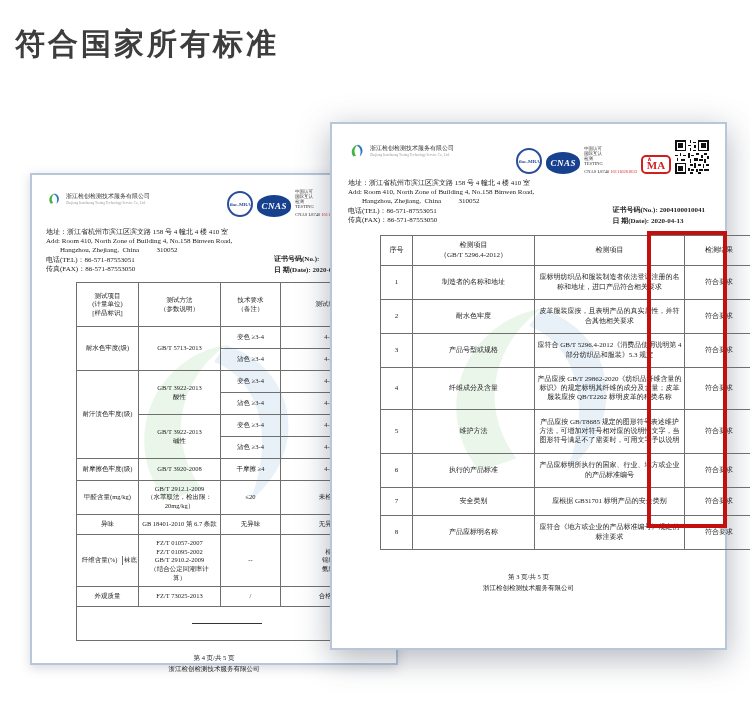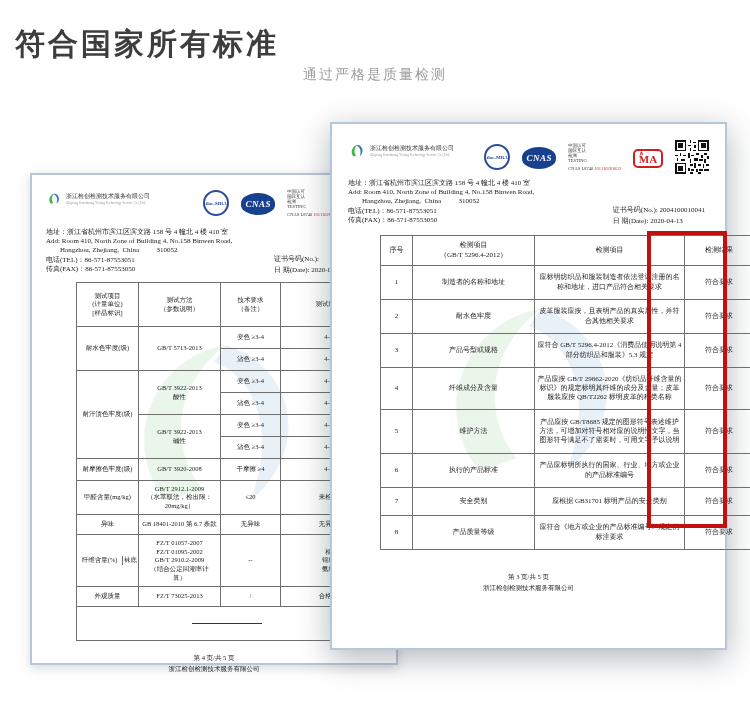--- a/index.html
+++ b/index.html
@@ -19,39 +19,39 @@
   .doc-left  { left:30px;  top:173px; width:368px; height:492px; z-index:1;
     box-shadow:0 3px 10px rgba(90,100,120,.25); padding:12px 14px; }
   .doc-right { left:330px; top:122px; width:397px; height:528px; z-index:2;
     box-shadow:0 8px 30px rgba(60,70,90,.40); padding:14px 16px; }
 
   
   .doc-head { display:flex; align-items:flex-start; justify-content:space-between; height:36px; }
   .brand { display:flex; align-items:center; gap:4px; margin-top:4px; }
   .brand-name { font-size:6px; color:#333; line-height:1.3; }
   .brand-name .en { display:block; font-size:4px; color:#999; transform:scale(.85); transform-origin:left; }
-  .marks { display:flex; align-items:center; gap:12px; margin-top:2px; }
+  .marks { display:flex; align-items:flex-end; gap:4px; margin-top:2px; }
   .ilac { width:26px; height:26px; border-radius:50%; border:2px solid #2a4d9b; color:#2a4d9b;
     font-size:5px; font-weight:700; display:flex; align-items:center; justify-content:center; text-align:center; }
   .cnas { background:#17418e; color:#fff; border-radius:50%/46%; width:34px; height:22px; margin-top:2px;
     display:flex; align-items:center; justify-content:center; font-style:italic; font-weight:700; font-size:9px; letter-spacing:.5px; }
   .cnas-txt { font-size:5px; line-height:1.15; color:#333; white-space:pre-line; transform:scale(.9); transform-origin:left top; }
   .cnas-code { font-size:4.5px; color:#333; }
   .cnas-code .red { color:#d01f1f; }
   .cma { border:2px solid #d01f1f; border-radius:5px; color:#d01f1f; font-weight:700;
     width:30px; height:19px; margin-top:3px; display:flex; align-items:center; justify-content:center;
     font-size:11px; position:relative; }
   .cma:before { content:"\2227"; position:absolute; top:-2px; left:4px; font-size:6px; }
   .qr { width:34px; height:34px; }
 
   
   .addr { margin-top:5px; font-size:7px; line-height:1.32; color:#222; position:relative; }
   .addr .ln { white-space:pre; }
   .certinfo { position:absolute; right:4px; top:26px; font-size:7px; line-height:1.5; }
-  .certinfo b { font-weight:400; }
+  .certinfo b { font-weight:700; }
   .doc-left .certinfo { right:auto; left:228px; top:26px; white-space:nowrap; }
 
   
   table { border-collapse:collapse; table-layout:fixed; }
   td { border:1px solid #6f6f6f; text-align:center; vertical-align:middle;
     font-size:7px; line-height:1.35; white-space:pre-line; padding:1px 2px; color:#1d1d1d; }
 
   .rd-wrap { position:relative; margin-top:10px; }
   .rd-table { width:373px;margin-left:32px; }
   .redbox { position:absolute; top:-4px; bottom:22px; left:299px; width:80px;
@@ -73,21 +73,20 @@
   
   .wm { position:absolute; left:50%; top:52%; transform:translate(-50%,-50%); opacity:.10; z-index:0; pointer-events:none; }
   .doc-head,.addr,.rd-wrap,.ld-table,.doc-footer { position:relative; z-index:2; }
 </style>
 </head>
 <body>
 
 <div class="stage">
 
   <div class="page-title">符合国家所有标准</div>
-  <div class="page-subtitle">通过严格是质量检测</div>
 
   <div class="doc doc-left">
     <svg class="wm" width="240" height="240" viewBox="0 0 100 100">
       <path d="M30 80 C10 55 25 20 55 15 C35 30 30 55 45 75 Z" fill="#45b24a"></path>
       <path d="M55 15 C85 25 90 60 65 80 C75 55 70 30 50 22 Z" fill="#2e79bd"></path>
     </svg>
 
     <div class="doc-head">
       <div class="brand">
         <svg width="16" height="16" viewBox="0 0 100 100">
@@ -331,21 +330,21 @@
           <td>符合要求</td>
         </tr>
         <tr style="height:28px">
           <td>7</td>
           <td>安全类别</td>
           <td>应根据 GB31701 标明产品的安全类别</td>
           <td>符合要求</td>
         </tr>
         <tr style="height:34px">
           <td>8</td>
-          <td>产品质量等级</td>
+          <td>产品应标明名称</td>
           <td>应符合《地方或企业的产品标准编号》规定的标注要求</td>
           <td>符合要求</td>
         </tr>
       </tbody>
         </table>
       <div class="redbox"></div>
     </div>
 
     <div class="doc-footer">
       <div>第 3 页/共 5 页</div>

